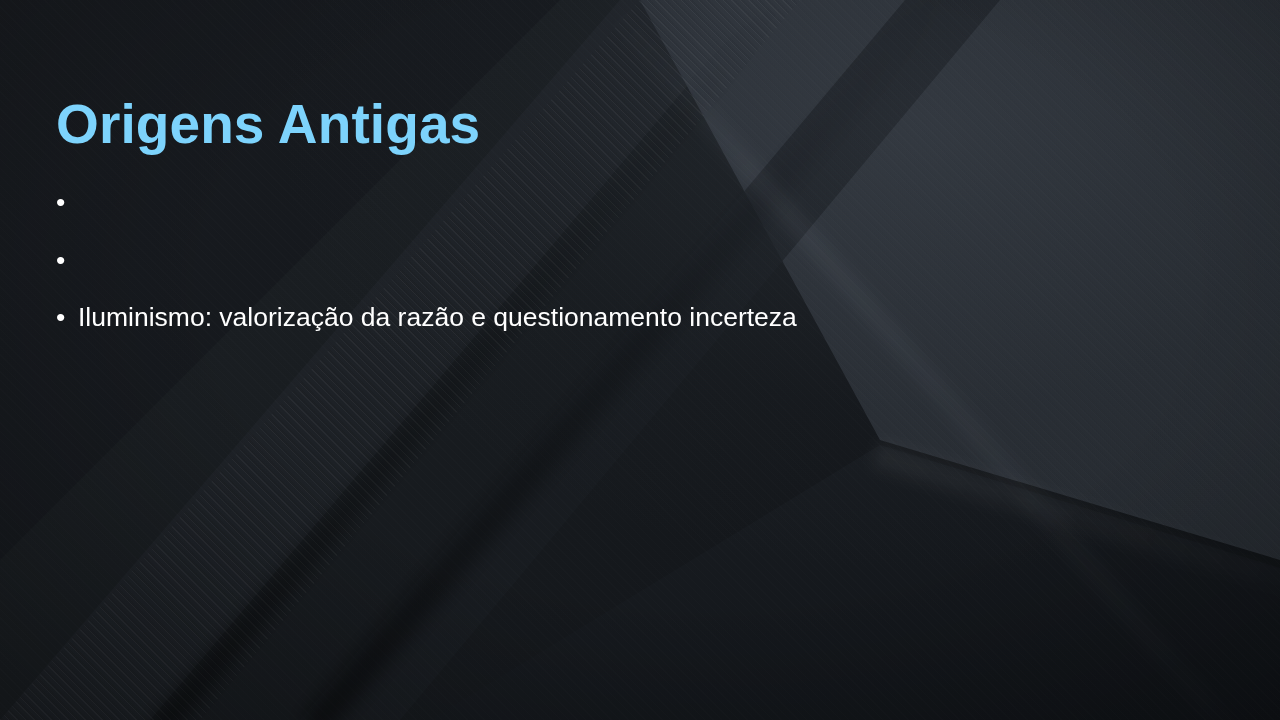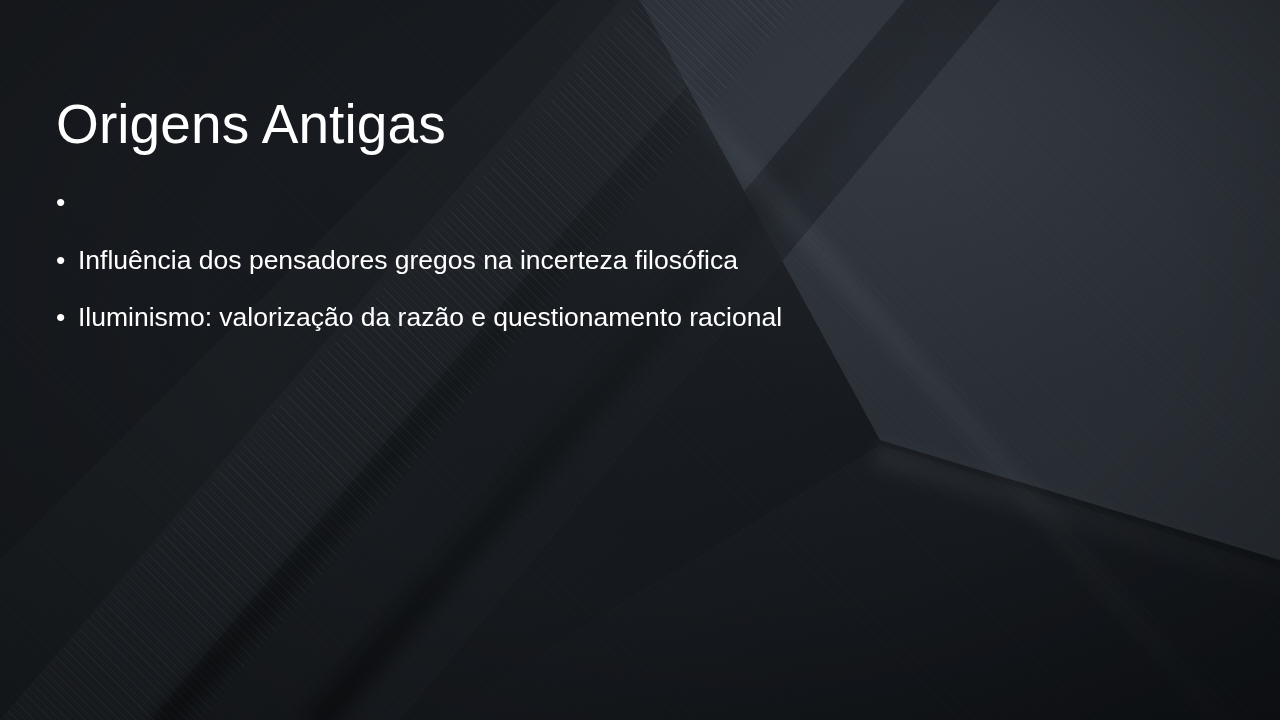--- a/index.html
+++ b/index.html
@@ -150,22 +150,22 @@
     width: 1280px;
     height: 720px;
   }
 
   .slide-title {
     position: absolute;
     left: 56px;
     top: 57px;
     font-size: 55px;
     line-height: 1.1;
-    font-weight: 400;
-    color: #ffffff;
+    font-weight: 700;
+    color: #7dd3fc;
     letter-spacing: 0.1px;
     white-space: nowrap;
     text-align: center;
   }
 
   .bullet-list {
     position: absolute;
     left: 56px;
     top: 188px;
     width: 1140px;
@@ -221,23 +221,22 @@
     <h1 class="slide-title">Origens Antigas</h1>
 
     <ul class="bullet-list">
 
       <li class="bullet-item">
         <span class="bullet-marker">•</span>
       </li>
 
       <li class="bullet-item">
         <span class="bullet-marker">•</span>
-        <span class="bullet-text">Influência dos pensadores gregos na incerteza filosófica</span>
       </li>
 
       <li class="bullet-item">
         <span class="bullet-marker">•</span>
-        <span class="bullet-text">Iluminismo: valorização da razão e questionamento racional</span>
+        <span class="bullet-text">Iluminismo: valorização da razão e questionamento incerteza</span>
       </li>
 
     </ul>
   </div>
 </div>
 
 </body></html>

